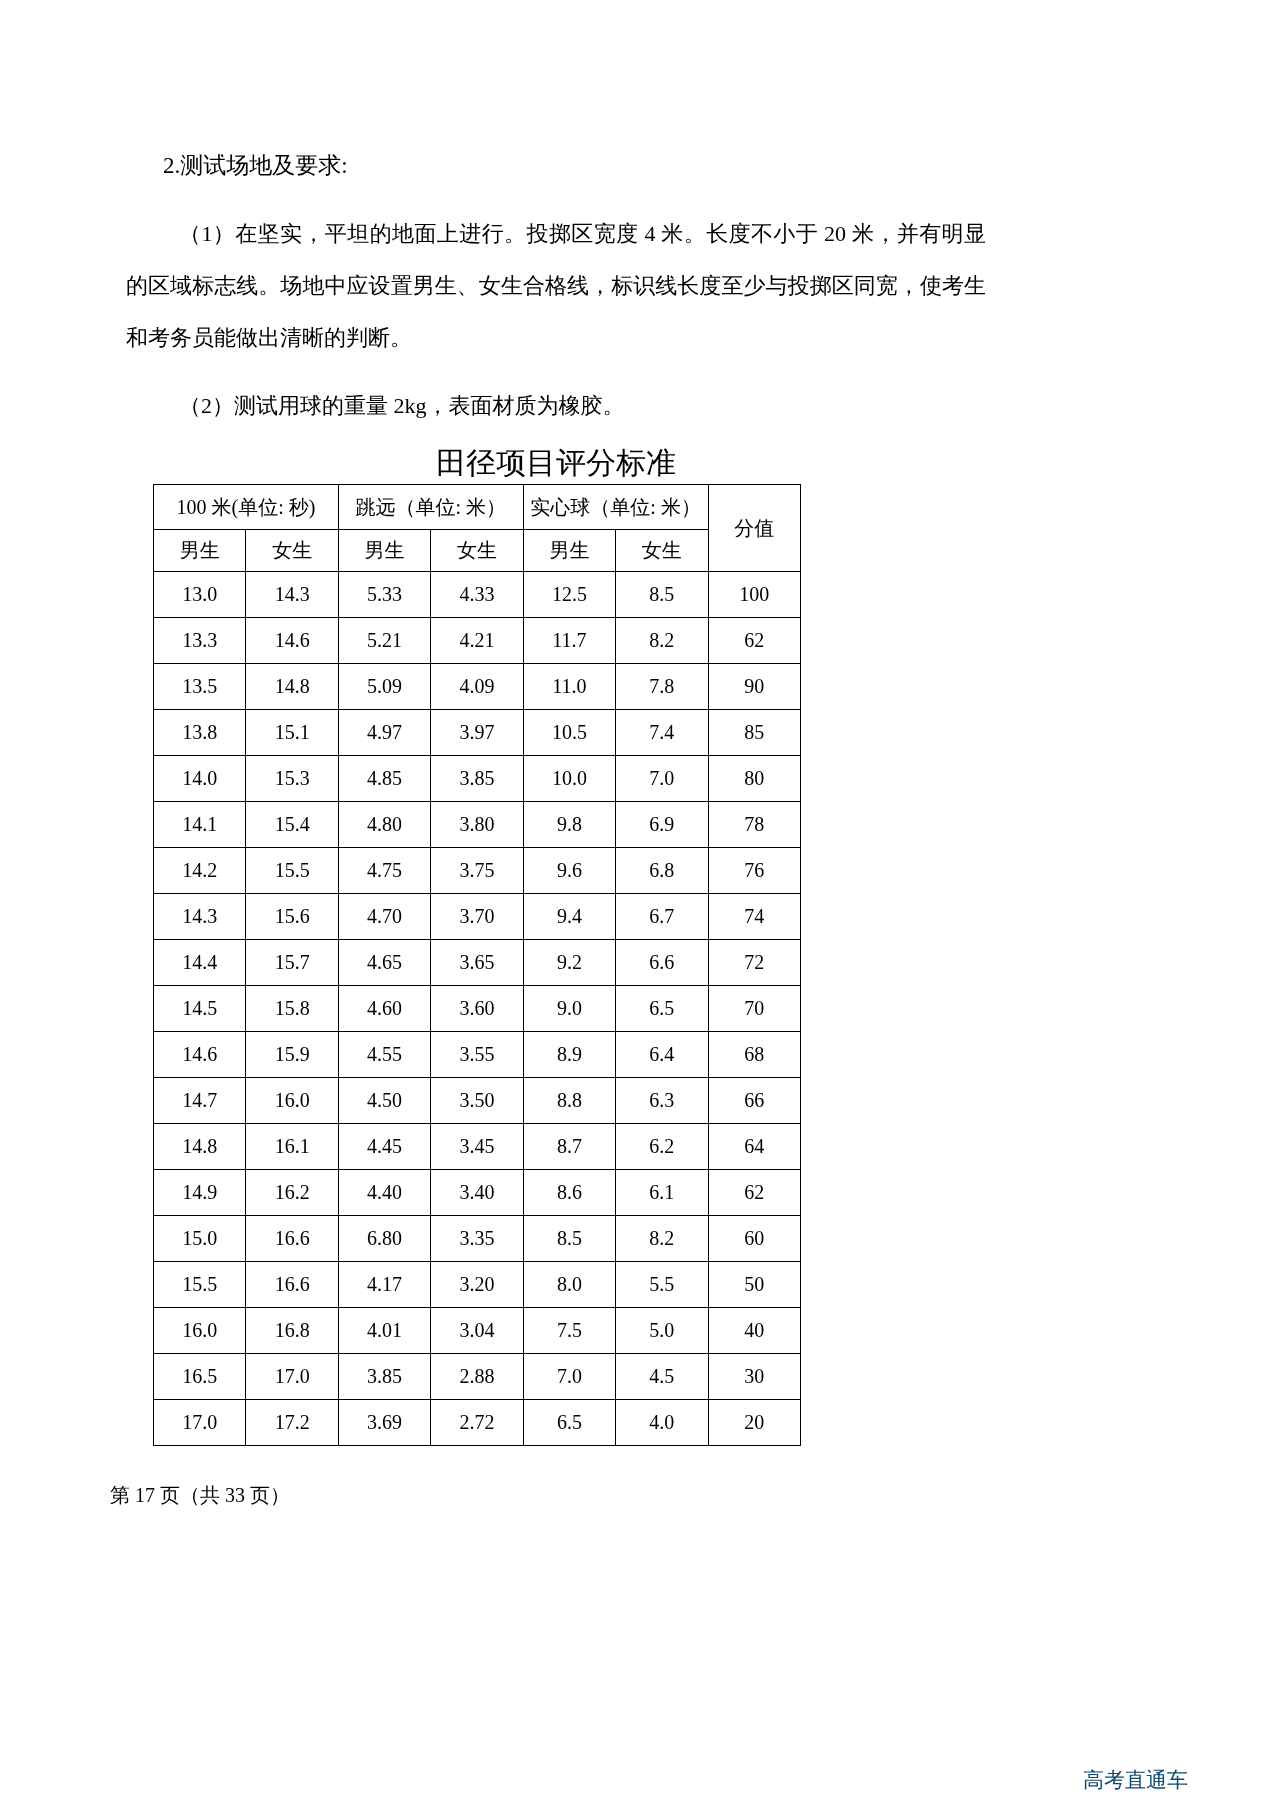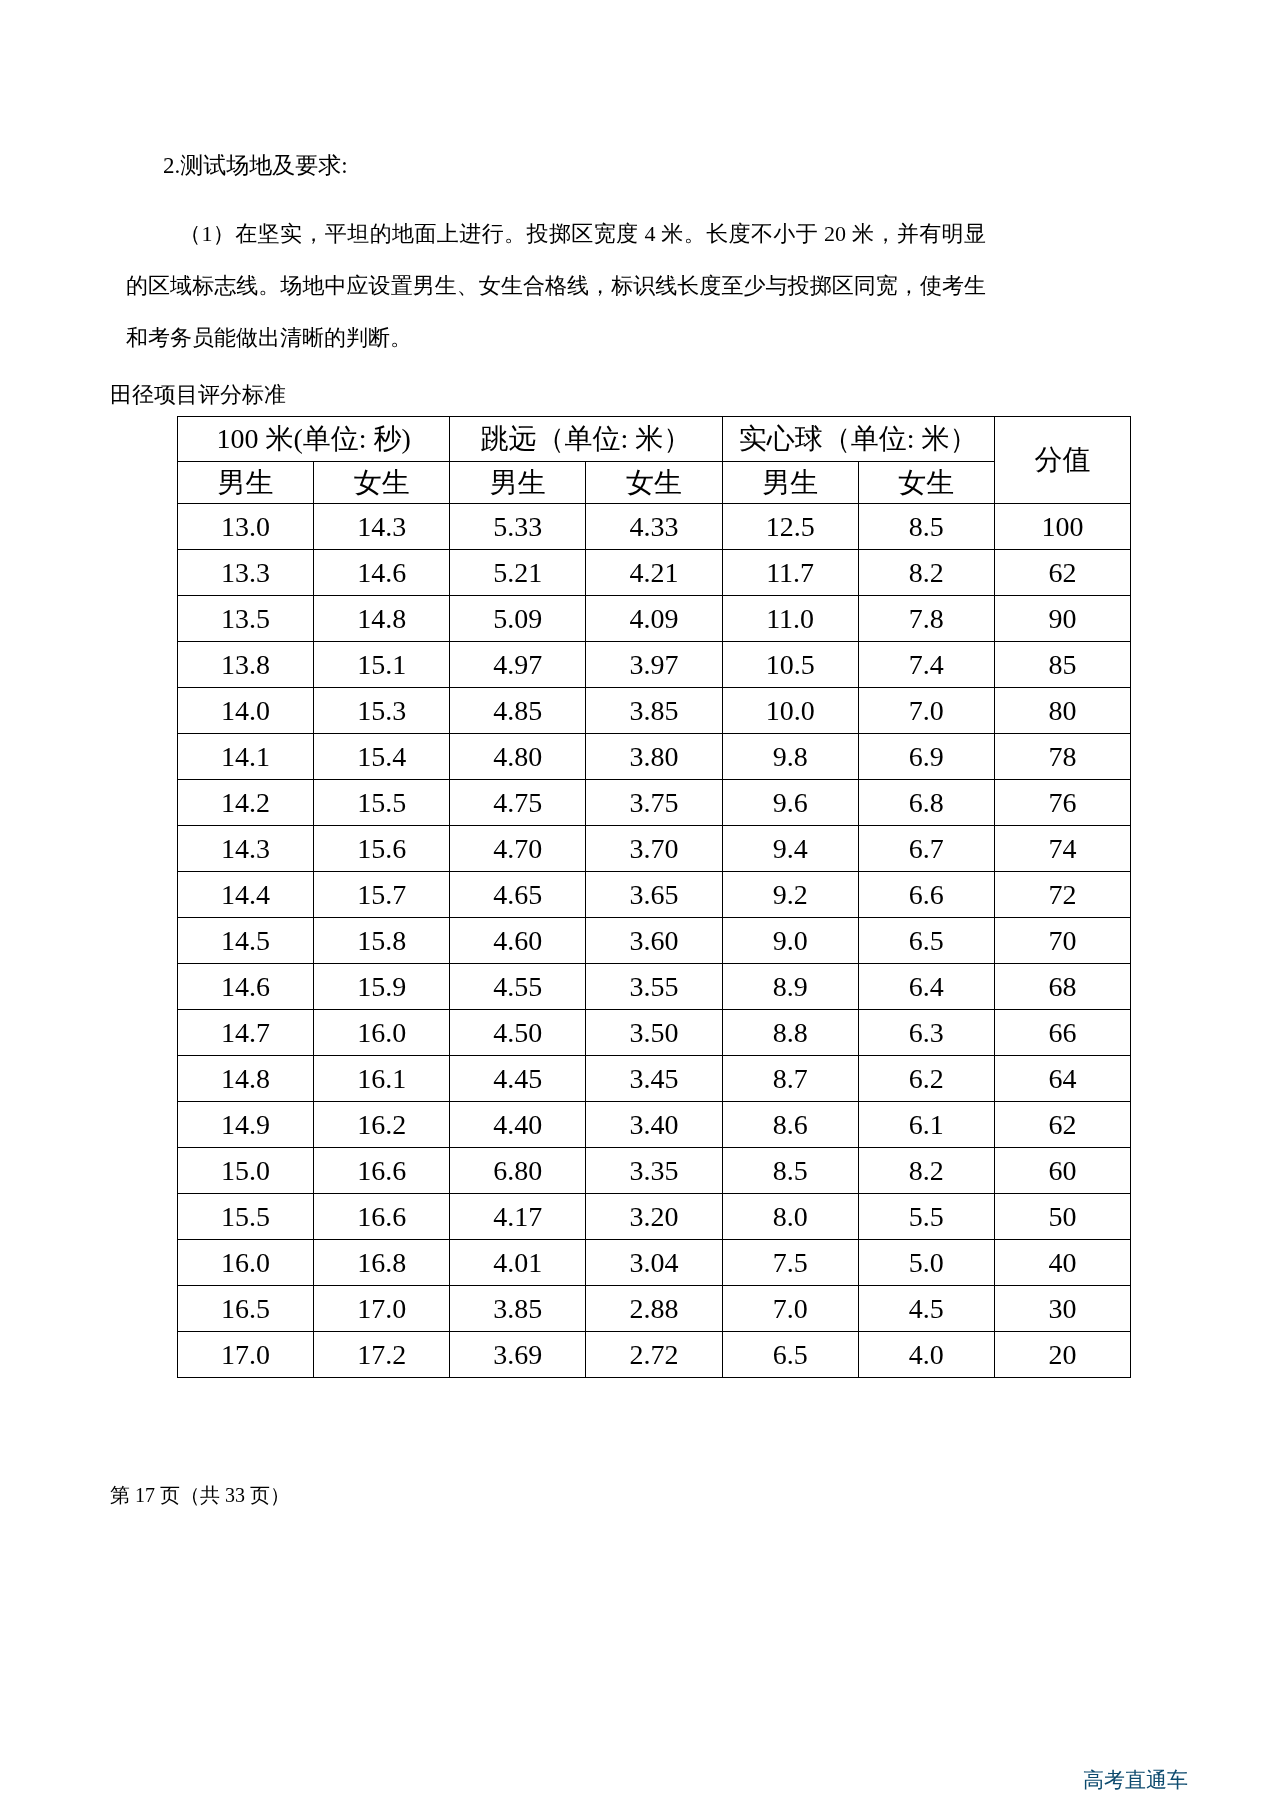--- a/index.html
+++ b/index.html
@@ -27,31 +27,32 @@
     font-weight: normal;
     line-height: 52px;
     text-indent: 53px;
   }
   .para {
     margin: 16px;
     text-align: justify;
     text-indent: 53px;
   }
   .table-title {
-    font-size: 22px;
+    text-align: center;
+    font-size: 30px;
     line-height: 30px;
     margin-top: 16px;
     margin-bottom: 6px;
   }
   table.score-table {
     border-collapse: collapse;
     table-layout: fixed;
-    width: 954px;
-    margin-left: 67px;
-    font-size: 28px;
+    width: 648px;
+    margin-left: 43px;
+    font-size: 20px;
     line-height: normal;
   }
   table.score-table th,
   table.score-table td {
     border: 1px solid #000000;
     text-align: center;
     vertical-align: middle;
     font-weight: normal;
     padding: 0;
   }
@@ -78,20 +79,21 @@
 <body>
 
 <div class="page">
 
   <div class="doc-body">
 
     <h2 class="heading">2.测试场地及要求:</h2>
 
     <p class="para">（1）在坚实，平坦的地面上进行。投掷区宽度 4 米。长度不小于 20 米，并有明显的区域标志线。场地中应设置男生、女生合格线，标识线长度至少与投掷区同宽，使考生和考务员能做出清晰的判断。</p>
 
+    <p class="para">（2）测试用球的重量 2kg，表面材质为橡胶。</p>
 
     <div class="table-title">田径项目评分标准</div>
 
     <table class="score-table">
       <thead>
         <tr class="group-row">
           <th colspan="2">100 米(单位: 秒)</th>
           <th colspan="2">跳远（单位: 米）</th>
           <th colspan="2">实心球（单位: 米）</th>
           <th rowspan="2">分值</th>

